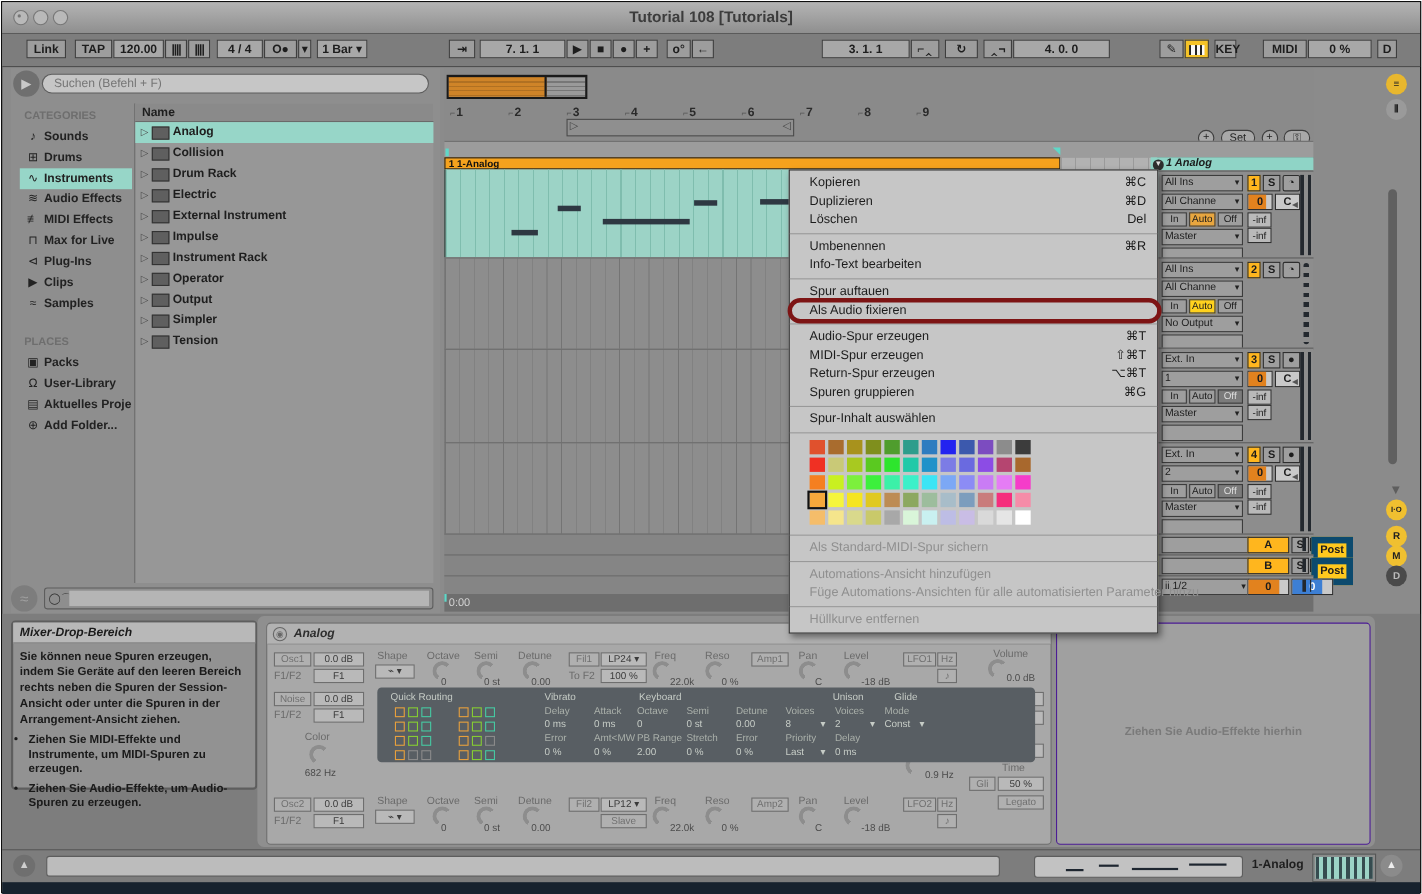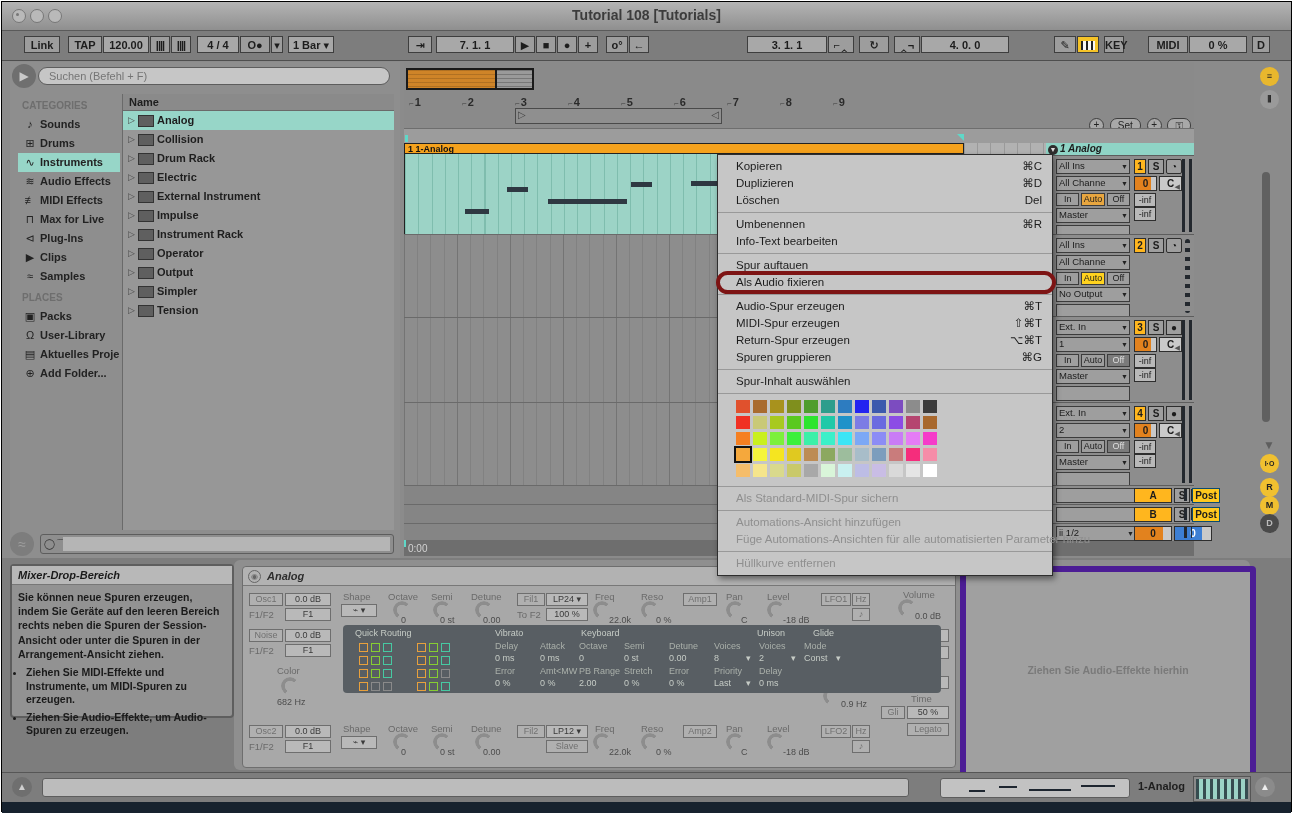--- a/index.html
+++ b/index.html
@@ -84,21 +84,21 @@
   .volfill{position:absolute;left:0;top:0;bottom:0;width:78%;background:#e2821e;}
   .volsl b{position:relative;}
   .pansl{flex:1;position:relative;height:13px;border:1px solid #2e2e2e;background:#c9c9c9;text-align:center;line-height:13px;font-weight:bold;}
   .pansl i{position:absolute;right:1px;top:3px;font-style:normal;font-size:7px;color:#555;}
   .inf{width:20px;height:12px;line-height:12px;text-align:center;background:#b9b9b9;border:1px solid #2e2e2e;font-size:9px;margin-right:3px;display:inline-block;}
   .meterbars{position:absolute;right:2px;top:3px;bottom:3px;width:10px;background:repeating-linear-gradient(90deg,#23282e 0 3px,transparent 3px 7px);}
   .meterdots{position:absolute;right:4px;top:4px;bottom:4px;width:5px;background:repeating-linear-gradient(#23282e 0 4px,transparent 4px 9px);border-radius:3px;}
   .retrow{position:absolute;left:0;width:148px;height:18px;border-top:1px solid #5d5d5d;background:#8d8d8d;}
   .retrow .dd{position:absolute;left:10px;top:2px;width:74px;}
   .retrow .bset{position:absolute;left:88px;top:2px;display:flex;gap:2px;}
-  .bpost{width:26px;height:13px;line-height:13px;text-align:center;background:#ffc91e;border:1px solid #0c4a6e;font-weight:bold;}
+  .bpost{width:26px;height:13px;line-height:13px;text-align:center;background:#ffc91e;border:6px solid #0c4a6e;font-weight:bold;}
   .bnum{width:36px;height:13px;line-height:13px;text-align:center;background:#ffb61e;border:1px solid #2e2e2e;font-weight:bold;}
   .cueblue{width:36px;position:relative;height:13px;border:1px solid #2e2e2e;background:#c9c9c9;text-align:center;line-height:13px;font-weight:bold;}
   .cueblue .f{position:absolute;left:0;top:0;bottom:0;width:75%;background:#3d7fd4;}
   .cueblue b{position:relative;color:#fff;}
   
   .rail-circ{position:absolute;left:1258px;width:19px;height:19px;border-radius:50%;text-align:center;line-height:19px;font-size:9px;font-weight:bold;color:#222;}
   .scrollv{position:absolute;left:1260px;top:170px;width:8px;height:250px;background:#606060;border-radius:4px;}
   .downtri{position:absolute;left:1261px;top:436px;color:#5e5e5e;font-size:12px;}
   
   .cmenu{position:absolute;left:715px;top:152px;width:334px;background:#c6c6c6;border:1px solid #2e2e2e;box-shadow:2px 3px 6px rgba(0,0,0,.45);font-size:11.5px;color:#1c1c1c;z-index:50;}
@@ -127,21 +127,21 @@
   .val{position:absolute;background:#b9b9b9;border:1px solid #6e6e6e;text-align:center;line-height:11px;height:11px;font-size:9px;color:#3a3a3a;}
   .lab{position:absolute;color:#6a6a6a;font-size:9.5px;}
   .dval{position:absolute;color:#4c4c4c;font-size:9px;}
   .knob{position:absolute;width:18px;height:18px;border-radius:50%;background:conic-gradient(from 210deg,#8d8d8d 0 55%,transparent 55%);-webkit-mask:radial-gradient(circle at center,transparent 5px,#000 5.5px);mask:radial-gradient(circle at center,transparent 5px,#000 5.5px);}
   .darkp{position:absolute;left:100px;top:58px;width:598px;height:68px;background:#585e63;border-radius:4px;color:#b6bcb6;font-size:9px;}
   .darkp .gt{position:absolute;top:3px;color:#c6ccc6;}
   .gl{position:absolute;color:#aab0aa;}
   .gv{position:absolute;color:#c6ccc6;}
   .rt{display:inline-block;width:7px;height:7px;border:1.5px solid;margin-right:3px;vertical-align:middle;}
   .rtrow{position:absolute;left:12px;white-space:nowrap;}
-  .droparea{position:absolute;left:726px;top:6px;width:284px;height:200px;background:#a0a0a0;border:6px solid #4c1d95;border-radius:4px;}
+  .droparea{position:absolute;left:726px;top:6px;width:284px;height:200px;background:#a0a0a0;border:1px solid #4c1d95;border-radius:4px;}
   .droparea span{position:absolute;left:0;right:0;top:92px;text-align:center;font-size:10.5px;font-weight:bold;color:#7a7a7a;}
   
   .statusbar{position:absolute;left:0;top:770px;width:100%;height:30px;background:#7d7d7d;border-top:1px solid #565656;}
   .sb-circ{position:absolute;width:20px;height:20px;border-radius:50%;background:#6f6f6f;color:#cfcfcf;text-align:center;line-height:20px;font-size:10px;top:4px;}
   .sb-bar{position:absolute;left:40px;top:5px;width:865px;height:17px;background:#bcbcbc;border:1px solid #5d5d5d;border-radius:3px;}
   .sb-mini{position:absolute;left:938px;top:5px;width:188px;height:18px;background:#c2c2c2;border:1px solid #5d5d5d;border-radius:3px;}
   .dash{position:absolute;height:2px;background:#1e2630;}
   .sb-label{position:absolute;left:1136px;top:7px;font-size:11px;font-weight:bold;color:#1e1e1e;}
   .sb-thumb{position:absolute;left:1192px;top:4px;width:52px;height:20px;background:#9cd3c6;border:2px solid #8a8a8a;outline:1px solid #555;background-image:repeating-linear-gradient(90deg,rgba(20,30,40,.75) 0 3px,transparent 3px 7px);}
   .darkedge{position:absolute;left:0;top:800px;width:100%;height:12px;background:#17222e;}
@@ -202,21 +202,21 @@
             <div class="side-item "><span class="ic">♪</span><span>Sounds</span></div>
             <div class="side-item "><span class="ic">⊞</span><span>Drums</span></div>
             <div class="side-item sel"><span class="ic">∿</span><span>Instruments</span></div>
             <div class="side-item "><span class="ic">≋</span><span>Audio Effects</span></div>
             <div class="side-item "><span class="ic">≢</span><span>MIDI Effects</span></div>
             <div class="side-item "><span class="ic">⊓</span><span>Max for Live</span></div>
             <div class="side-item "><span class="ic">⊲</span><span>Plug-Ins</span></div>
             <div class="side-item "><span class="ic">▶</span><span>Clips</span></div>
             <div class="side-item "><span class="ic">≈</span><span>Samples</span></div>
           </div>
-      <div class="side-title" style="">PLACES</div>
+      <div class="side-title" style="margin-top:14px">PLACES</div>
       <div id="places-list">
             <div class="side-item "><span class="ic">▣</span><span>Packs</span></div>
             <div class="side-item "><span class="ic">Ω</span><span>User-Library</span></div>
             <div class="side-item "><span class="ic">▤</span><span>Aktuelles Proje</span></div>
             <div class="side-item "><span class="ic">⊕</span><span>Add Folder...</span></div>
           </div>
     </div>
     <div class="blist">
       <div class="blist-head">Name</div>
       <div id="browser-rows">

